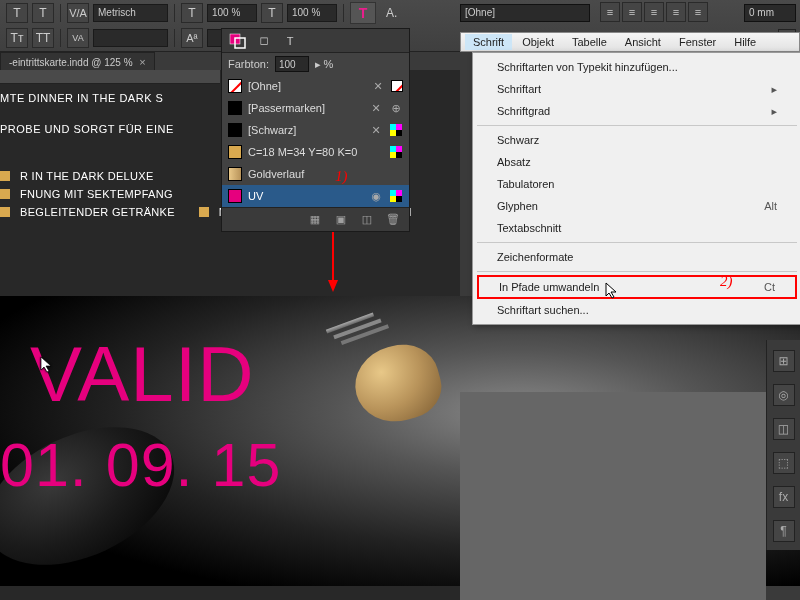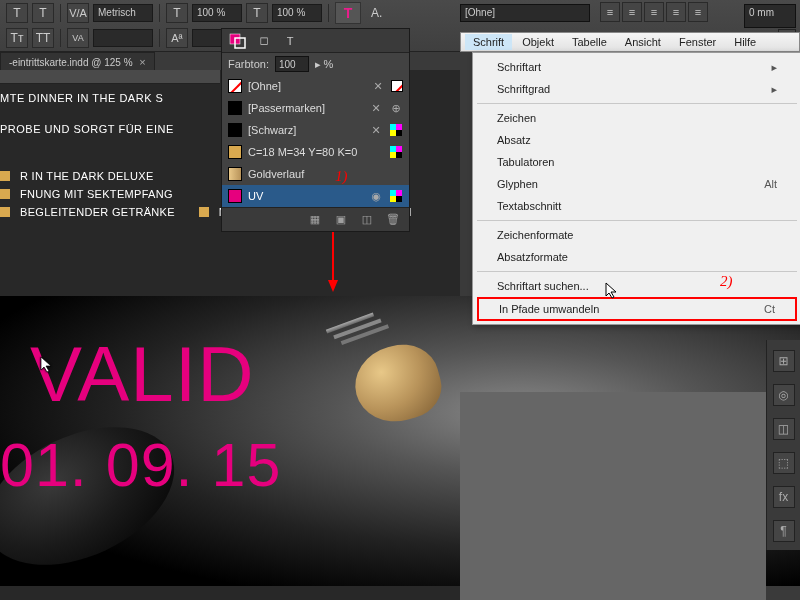--- a/index.html
+++ b/index.html
@@ -1,21 +1,21 @@
 <!DOCTYPE html>
 <html><head>
 <meta charset="utf-8">
 <style>
 *{margin:0;padding:0;box-sizing:border-box;font-family:Tahoma,Arial,sans-serif;font-size:11px;-webkit-font-smoothing:antialiased}
 body{width:800px;height:600px;background:#3a3a3a;overflow:hidden;position:relative}
 .toolbar{height:52px;background:linear-gradient(#4a4a4a,#3f3f3f);border-bottom:1px solid #222;color:#ccc;display:flex;flex-direction:column}
 .toolbar-row{display:flex;align-items:center;height:26px;gap:4px;padding:0 6px}
 .tb-btn{width:22px;height:20px;background:#454545;border:1px solid #2a2a2a;display:flex;align-items:center;justify-content:center;color:#ccc;font-size:12px}
 .tb-input{height:18px;background:#2a2a2a;border:1px solid #1a1a1a;color:#ccc;padding:0 4px;font-size:10px}
-.tb-input.w60{width:60px}
+.tb-input.w60{width:75px}
 .tb-input.w50{width:50px}
 .tb-sep{width:1px;height:18px;background:#2a2a2a;margin:0 2px}
 .tb-big{width:26px;height:22px;background:#555;border:1px solid #333;color:#e91e8c;font-weight:bold;font-size:14px;display:flex;align-items:center;justify-content:center}
 .canvas{position:absolute;left:0;top:52px;right:0;bottom:0;background:#3a3a3a}
 .doc-tab{position:absolute;left:0;top:0;height:26px;background:#333;color:#ccc;padding:0 8px;line-height:18px;font-size:10px;border:1px solid #222}
 .dark-doc{position:absolute;left:0;top:18px;width:460px;height:530px;background:#282828}
 .head-text{color:#fff;font-family:Impact,'Arial Black',sans-serif;font-size:18px;letter-spacing:0.5px;padding:6px 0 4px 0;text-align:left;font-weight:400}
 .list-area{margin-top:28px}
 .list-row{display:flex;align-items:center;color:#fff;font-family:Impact,'Arial Black',sans-serif;font-size:15px;letter-spacing:0.3px;margin:6px 0;font-weight:400}
 .bullet{width:10px;height:10px;background:#d9a94f;margin-right:10px;flex-shrink:0}
@@ -57,21 +57,21 @@
 .dd-item.hl{border:2px solid #ff0000;margin:0 2px;height:24px;padding:0 20px}
 .dd-cursor{position:absolute;left:605px;top:282px;z-index:40}
 .anno2{position:absolute;left:720px;top:273px;color:#ff0000;font-size:15px;font-style:italic;font-family:'Times New Roman',serif;z-index:25}
 .side-panel{position:absolute;right:0;top:340px;width:34px;height:210px;background:#3a3a3a;border-left:1px solid #222;display:flex;flex-direction:column;align-items:center;gap:12px;padding-top:10px;z-index:5}
 .side-panel .p{width:22px;height:22px;background:#454545;border:1px solid #222;color:#aaa;display:flex;align-items:center;justify-content:center;font-size:12px}
 .right-gray{position:absolute;left:460px;top:340px;right:34px;bottom:0;background:#666}
 .ruler-h{position:absolute;left:0;top:18px;width:220px;height:14px;background:#4a4a4a;z-index:2;border-bottom:1px solid #222}
 .top-ohne{position:absolute;left:460px;top:4px;width:130px;height:18px;background:#2a2a2a;border:1px solid #111;color:#ccc;font-size:10px;padding:0 4px;line-height:16px}
 .top-align{position:absolute;left:600px;top:2px;display:flex;gap:2px}
 .top-align .a{width:20px;height:20px;background:#454545;border:1px solid #2a2a2a;color:#ccc;display:flex;align-items:center;justify-content:center;font-size:11px}
-.top-mm{position:absolute;left:744px;top:4px;width:52px;height:24px;background:#2a2a2a;border:1px solid #111;color:#ccc;font-size:10px;padding:0 4px;line-height:16px}
+.top-mm{position:absolute;left:744px;top:4px;width:52px;height:18px;background:#2a2a2a;border:1px solid #111;color:#ccc;font-size:10px;padding:0 4px;line-height:16px}
 .typekit{position:absolute;right:4px;top:29px;width:18px;height:18px;background:#454545;border:1px solid #222;z-index:19;color:#ccc;display:flex;align-items:center;justify-content:center}
 </style>
 </head>
 <body>
 
 <div class="toolbar">
   <div class="toolbar-row">
     <div class="tb-btn">T</div>
     <div class="tb-btn">T</div>
     <div class="tb-sep"></div>
@@ -249,58 +249,58 @@
     <div class="mi sel">Schrift</div>
     <div class="mi">Objekt</div>
     <div class="mi">Tabelle</div>
     <div class="mi">Ansicht</div>
     <div class="mi">Fenster</div>
     <div class="mi">Hilfe</div>
   </div>
 
 <div class="dropdown" id="dropdown">
     <div class="dd-item">
+      <span>Schriftarten von Typekit hinzufügen...</span>
+    </div>
+    <div class="dd-item">
       <span>Schriftart</span>
       <span class="sc">▸</span>
     </div>
     <div class="dd-item">
       <span>Schriftgrad</span>
       <span class="sc">▸</span>
     </div>
     <div class="dd-sep"></div>
     <div class="dd-item">
-      <span>Zeichen</span>
+      <span>Schwarz</span>
     </div>
     <div class="dd-item">
       <span>Absatz</span>
     </div>
     <div class="dd-item">
       <span>Tabulatoren</span>
     </div>
     <div class="dd-item">
       <span>Glyphen</span>
       <span class="sc">Alt</span>
     </div>
     <div class="dd-item">
       <span>Textabschnitt</span>
     </div>
     <div class="dd-sep"></div>
     <div class="dd-item">
       <span>Zeichenformate</span>
     </div>
-    <div class="dd-item">
-      <span>Absatzformate</span>
-    </div>
     <div class="dd-sep"></div>
-    <div class="dd-item">
-      <span>Schriftart suchen...</span>
-    </div>
     <div class="dd-item hl">
       <span>In Pfade umwandeln</span>
       <span class="sc">Ct</span>
+    </div>
+    <div class="dd-item">
+      <span>Schriftart suchen...</span>
     </div>
   </div>
 
 <div class="dd-cursor">
   <svg width="14" height="18">
       <path d="M1 1 L1 14 L4 11 L7 16 L9 15 L6 10 L11 10 Z" fill="#fff" stroke="#000" stroke-width="1"></path>
     </svg>
 </div>
 
 <div class="anno2">2)</div>

